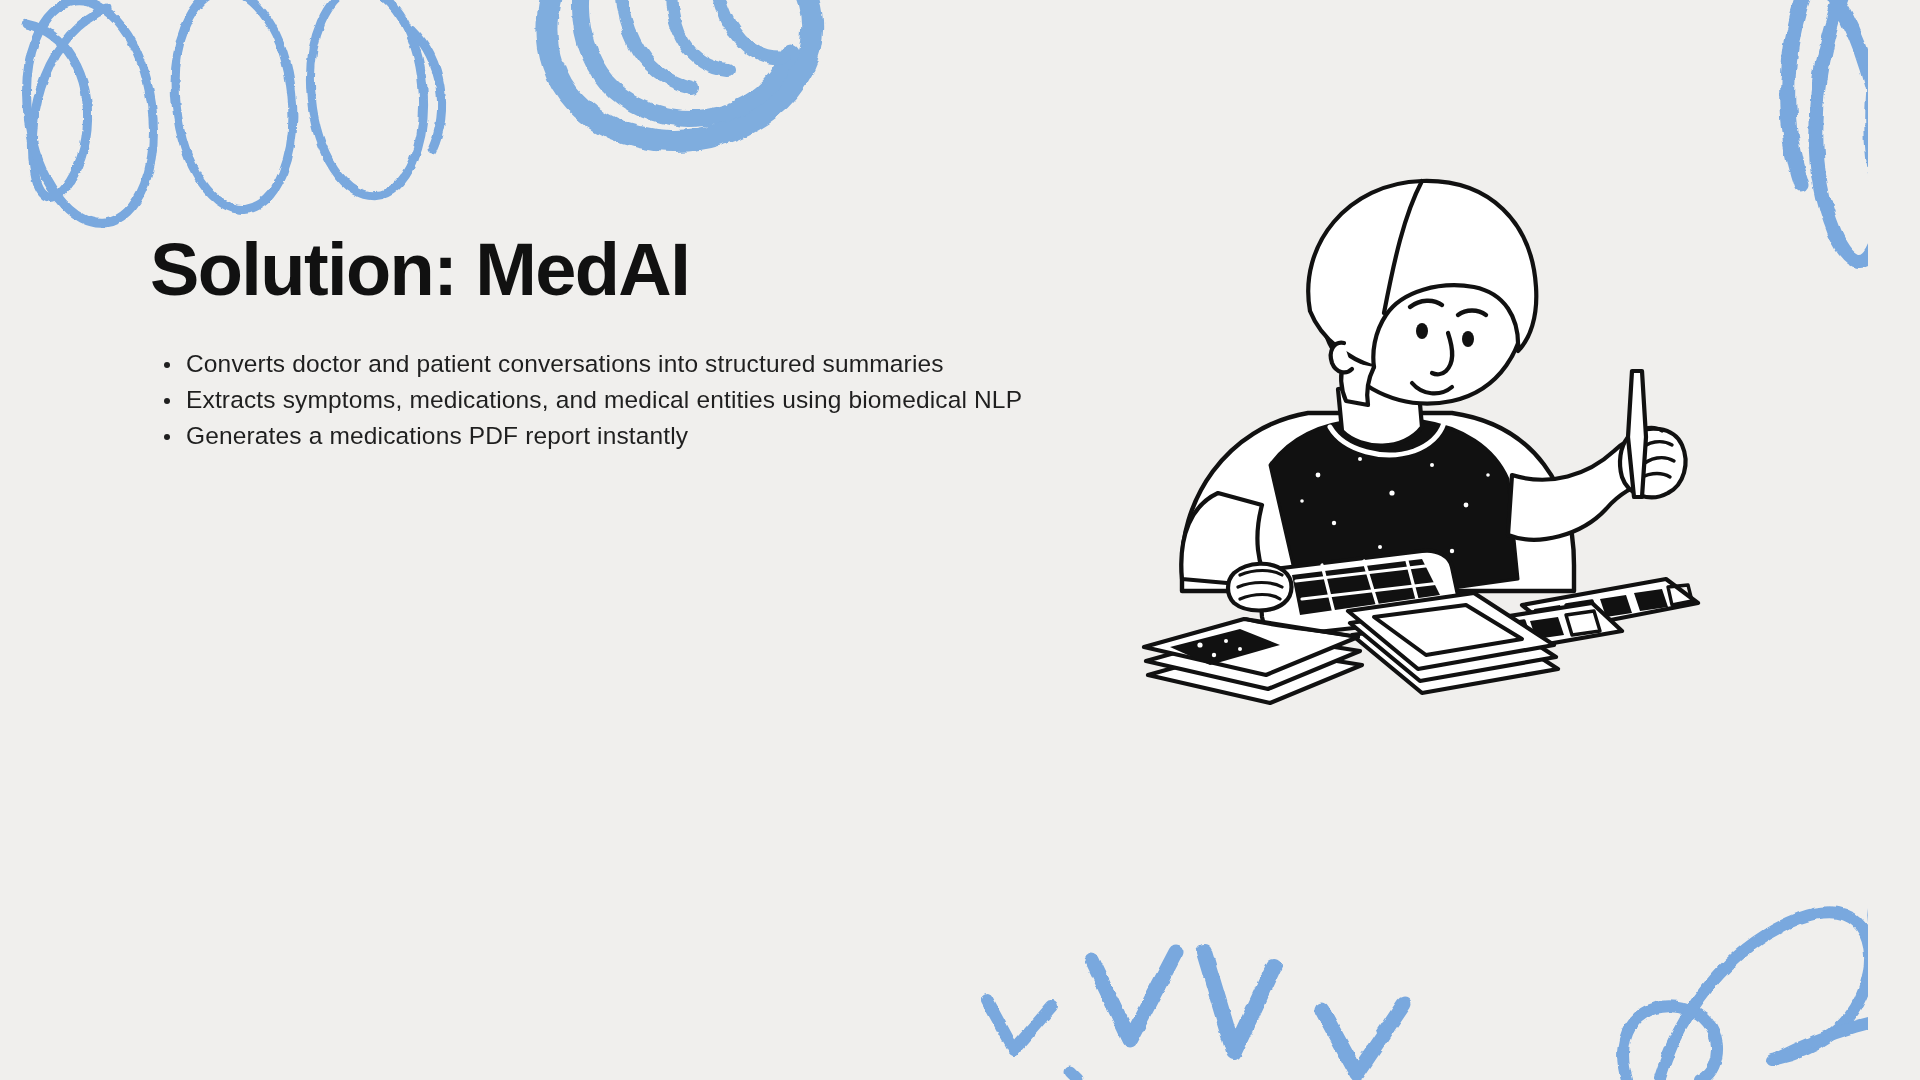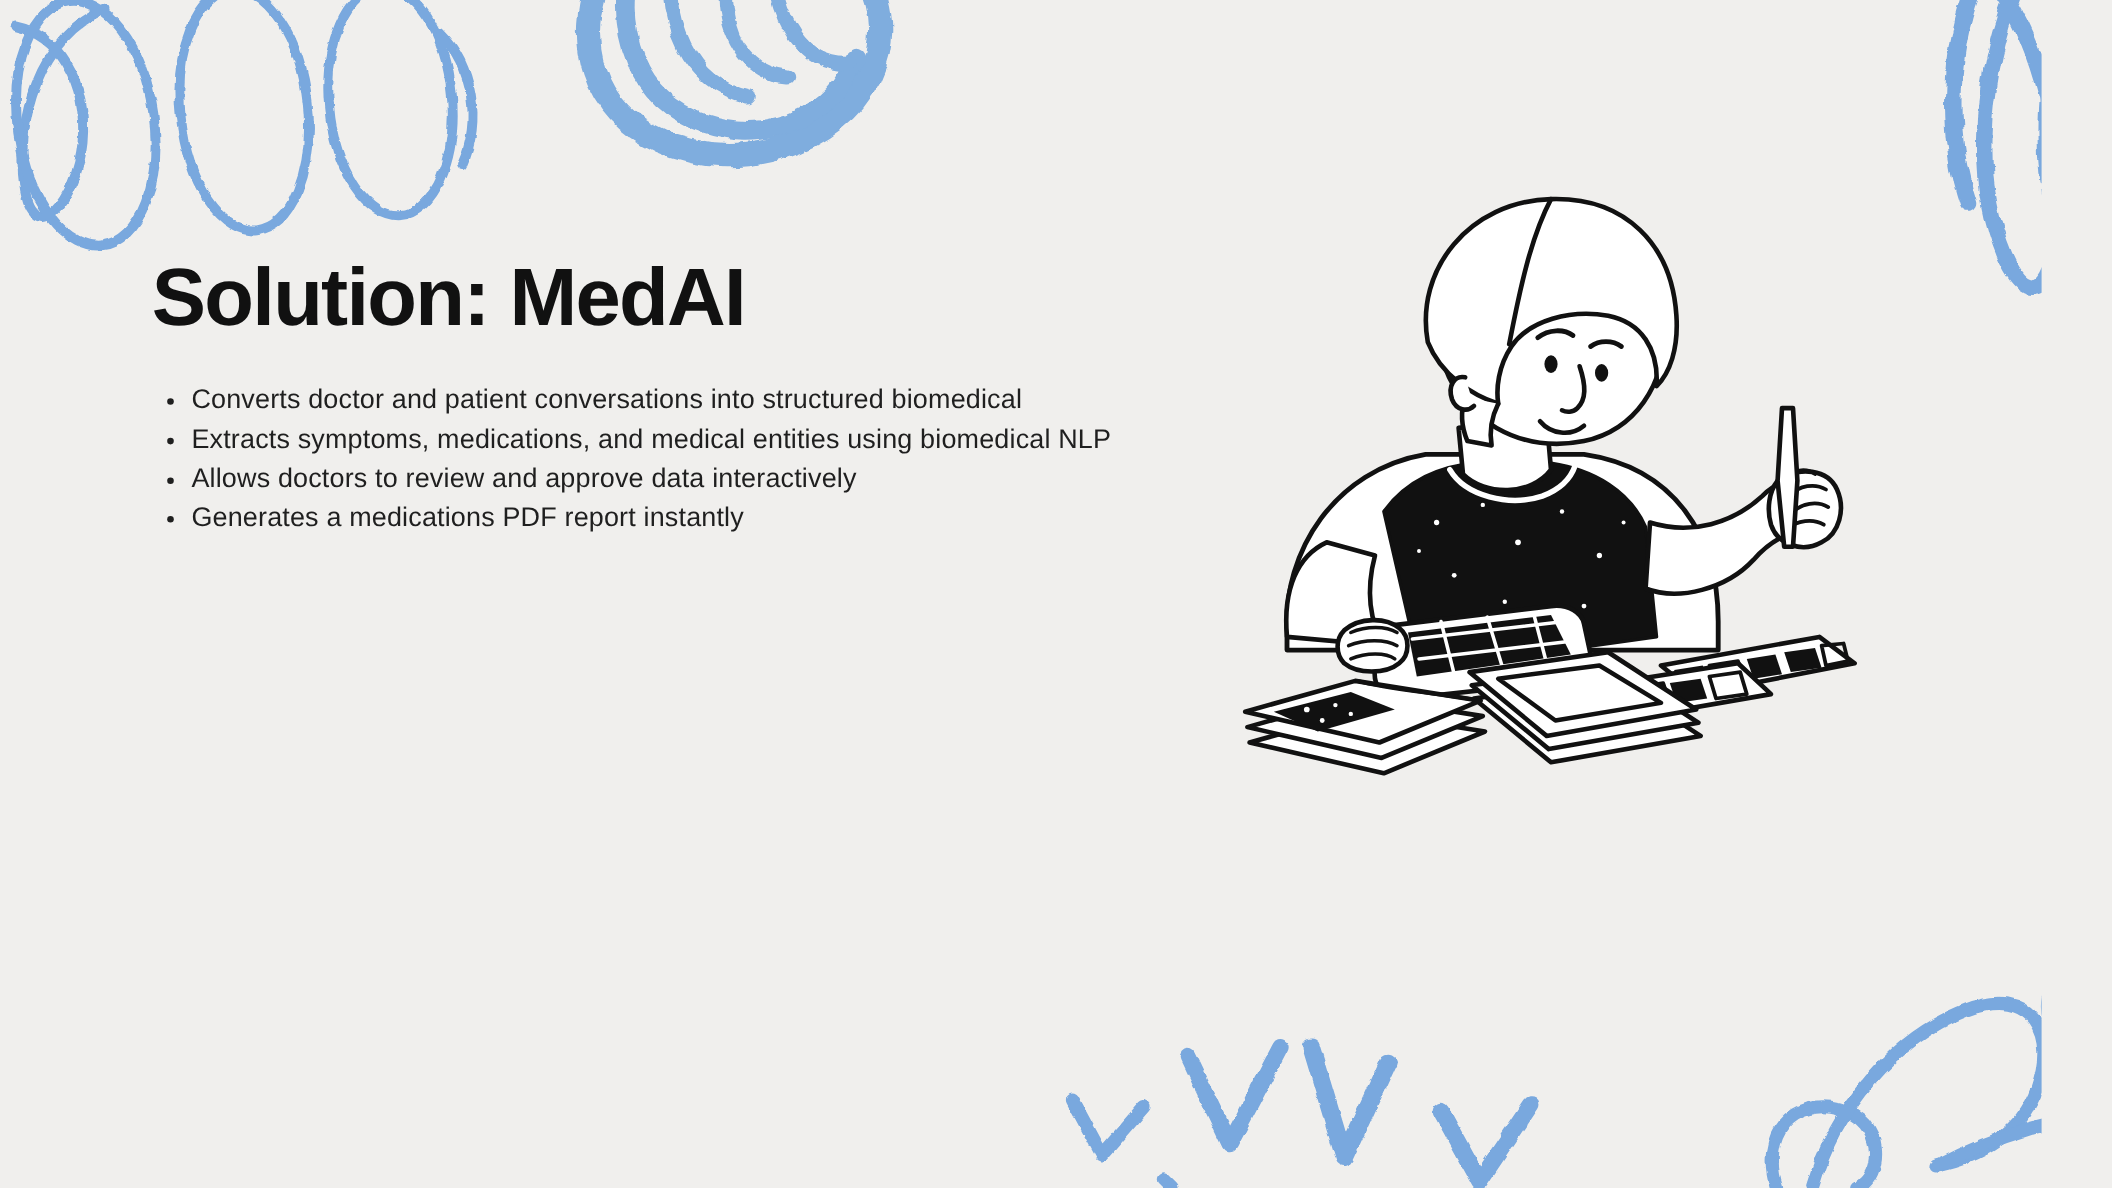--- a/index.html
+++ b/index.html
@@ -12,20 +12,21 @@
   body {
     font-family: "Liberation Sans", sans-serif;
     background: #f0efed;
   }
   .slide {
     position: relative;
     width: 1856px;
     height: 1080px;
     background: #f0efed;
     overflow: hidden;
+    margin-left: 12px;
   }
 
   
   .doodle-layer {
     position: absolute;
     inset: 0;
     width: 1920px;
     height: 1080px;
     pointer-events: none;
   }
@@ -133,23 +134,22 @@
       <path d="M 1648 1078 C 1668 1010 1720 944 1788 918 C 1848 896 1870 940 1852 990 C 1838 1030 1800 1052 1760 1060"></path>
       <path d="M 1762 1060 C 1812 1034 1876 1012 1920 1016"></path>
       <path d="M 1876 880 C 1860 900 1858 918 1866 934"></path>
     </g>
   </svg>
 
   <div class="content">
     <h1 class="title">Solution: MedAI</h1>
 
     <ul class="bullets">
-      <li>Converts doctor and patient conversations into structured biomedical</li>
+      <li>Converts doctor and patient conversations into structured summaries</li>
       <li>Extracts symptoms, medications, and medical entities using biomedical NLP</li>
-      <li>Allows doctors to review and approve data interactively</li>
       <li>Generates a medications PDF report instantly</li>
     </ul>
   </div>
 
   <svg class="illustration" viewBox="0 0 640 560">
     <g fill="#ffffff" stroke="#111111" stroke-width="4.2" stroke-linecap="round" stroke-linejoin="round">
 
       <path d="M 60 400 C 56 326 104 252 186 238 L 330 238 C 412 250 452 312 452 390
                L 452 416 L 60 416 Z" stroke-width="4.4"></path>
 

